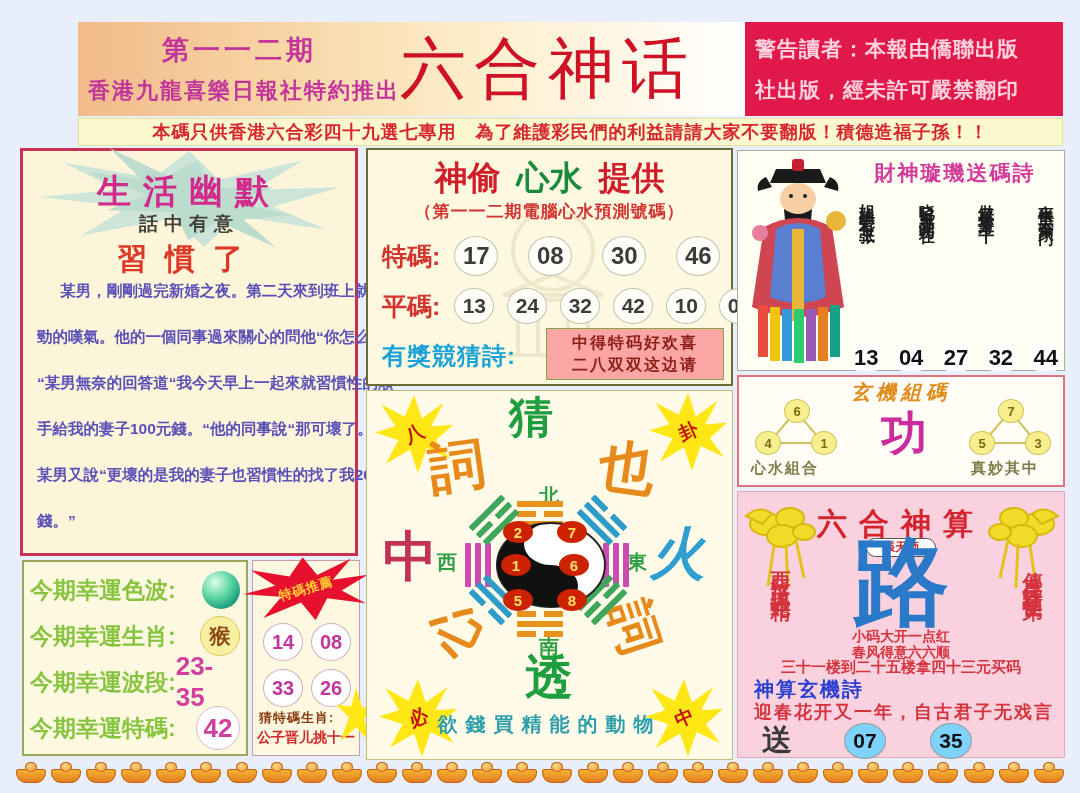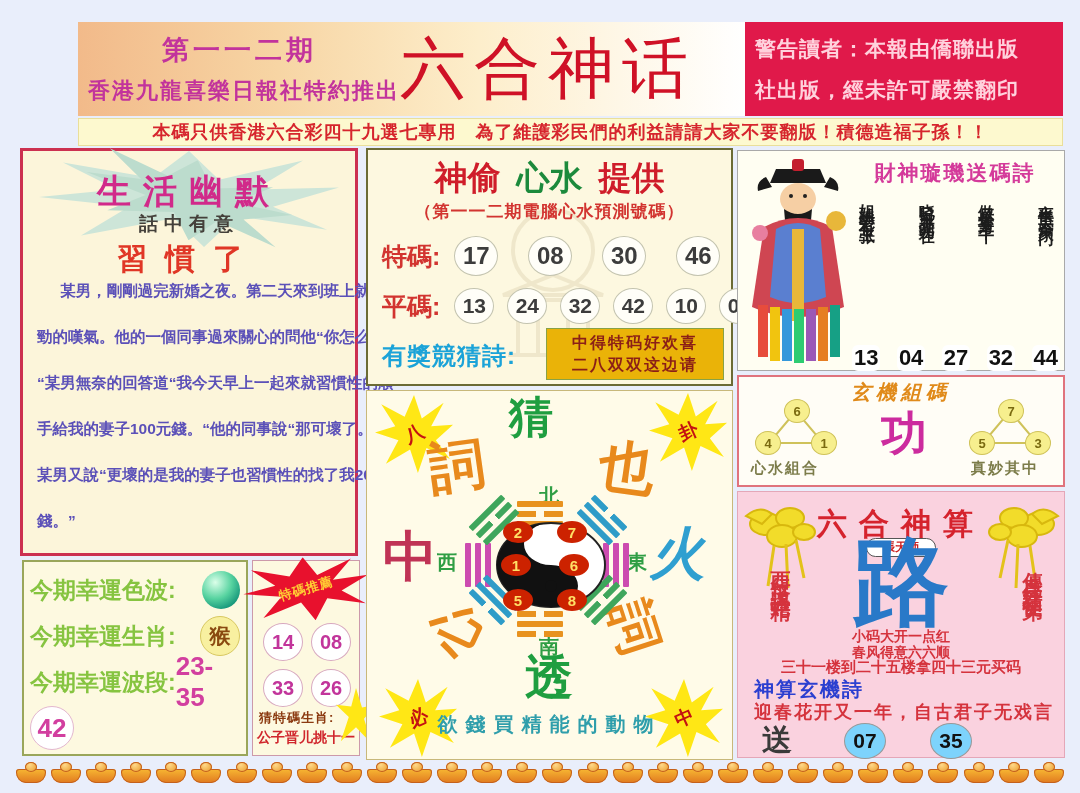--- a/index.html
+++ b/index.html
@@ -58,21 +58,21 @@
               font-size:33px;font-weight:bold;}
   .tred{color:#cf1d2a;} .tgreen{color:#1c8a3c;}
   .tips-sub{left:0;top:50px;width:100%;text-align:center;font-size:17px;font-weight:bold;color:#d23430;letter-spacing:1px;}
   .trow{position:absolute;left:14px;display:flex;align-items:center;}
   .trow .lab{font-size:25px;font-weight:bold;color:#d23430;margin-right:14px;white-space:nowrap;}
   .ncirc{background:#fffef8;border:1.5px solid #c4c4b0;border-radius:50%;display:flex;align-items:center;justify-content:center;
          color:#3c3c3c;font-weight:bold;}
   .big-n{width:42px;height:38px;font-size:24px;margin-right:30px;}
   .sm-n{width:38px;height:34px;font-size:21px;margin-right:13px;}
   .poem-lab{font-size:24px;font-weight:bold;color:#1ba3d8;letter-spacing:1px;}
-  .poem-box{position:absolute;left:178px;top:178px;width:176px;height:50px;background:#eab308;border:1px solid #88a246;
+  .poem-box{position:absolute;left:178px;top:178px;width:176px;height:50px;background:#fca5a5;border:1px solid #88a246;
             display:flex;flex-direction:column;align-items:center;justify-content:center;}
   .poem-box div{font-size:16px;font-weight:bold;color:#8b1f17;letter-spacing:2px;line-height:22px;}
   .wm{left:120px;top:55px;opacity:.14;}
   
   .bagua{left:366px;top:390px;width:367px;height:370px;background:#fffbe8;border:1px solid #c8b87a;box-sizing:border-box;}
   .bburst{width:78px;height:78px;background:#ffe715;display:flex;align-items:center;justify-content:center;}
   .bburst span{font-size:19px;font-weight:bold;color:#c41212;transform:rotate(-24deg);}
   .bchar{font-family:"DejaVu Serif",serif;font-weight:bold;line-height:1;}
   .c-top{left:142px;top:4px;font-size:44px;color:#1f9e40;}
   .c-ul{left:62px;top:46px;font-size:56px;color:#e8891c;transform:rotate(-8deg);}
@@ -183,20 +183,21 @@
     </div>
     <div class="lrow" style="top:52px;">
       <span class="llab">今期幸運生肖:</span>
       <span class="zod">猴</span>
     </div>
     <div class="lrow" style="top:98px;">
       <span class="llab">今期幸運波段:</span>
       <span class="wave">23-35</span>
     </div>
     <div class="lrow" style="top:144px;">
+      <span class="llab">今期幸運特碼:</span>
       <span class="spec">42</span>
     </div>
   </div>
 
   <div class="abs rec">
     <div class="abs burst burst-red">
       <span>特碼推薦</span>
     </div>
     <div class="abs rec-grid">
       <span class="rnum">14</span>

